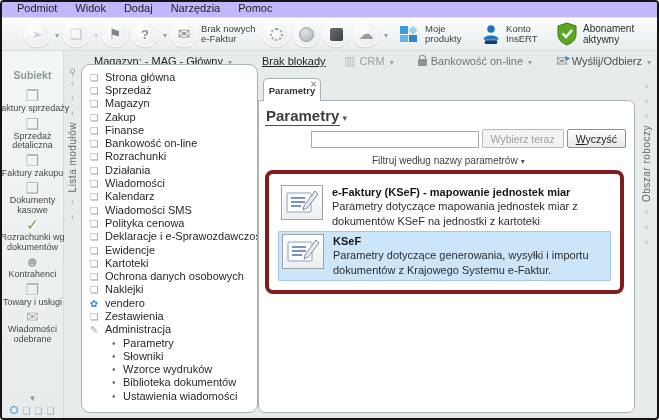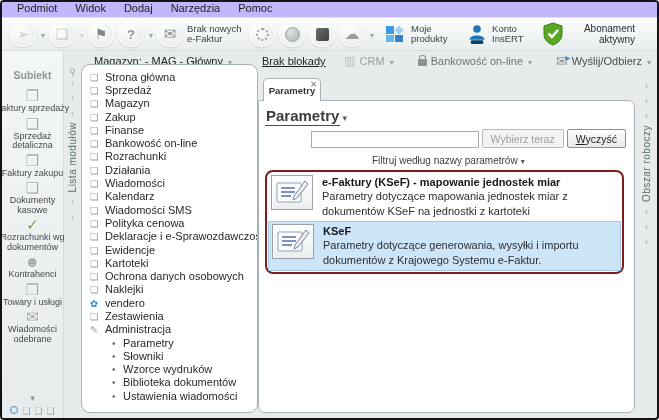--- a/index.html
+++ b/index.html
@@ -8,21 +8,21 @@
            background:#e7ebec; overflow:hidden; font-size:11px; color:#222; }
 
   
   .menubar{ position:absolute; top:0; left:0; right:0; height:16px; background:#c4b5fd;
             border-bottom:1px solid #e2e6e7; display:flex; padding-left:6px; }
   .menubar span{ padding:0 9px; cursor:default; }
 
   
   .toolbar{ position:absolute; top:16px; left:0; right:0; height:33px;
             background:linear-gradient(#fbfcfc,#e9edee); border-bottom:1px solid #d9dddf;
-            display:flex; align-items:center; padding-left:8px; gap:4px; }
+            display:flex; align-items:center; padding-left:22px; gap:4px; }
   .tbtn{ width:26px; height:26px; border-radius:50%; flex:0 0 auto;
          background:radial-gradient(circle at 35% 28%, #ffffff 0%, #eef1f1 60%, #e2e6e7 100%);
          box-shadow:0 1px 2px rgba(0,0,0,.14), inset 0 0 0 1px #fff;
          display:flex; align-items:center; justify-content:center; font-size:14px; color:#8d9396; }
   .tbtn.dim{ color:#c2c7c9; }
   .caret::after{ content:"▾"; font-size:8px; color:#9aa0a2; margin-left:1px; }
   .caret.dim2::after{ color:#cfd3d5; }
   .glyph-pointer::before{ content:"➢"; }
   .glyph-doc::before{ content:"❑"; }
   .glyph-flag::before{ content:"⚑"; color:#7f8689; }
@@ -107,21 +107,21 @@
   .search{ width:168px; height:17px; border:1px solid #ababab; font-size:11px; padding:0 3px; }
   .btn{ height:19px; font-size:10.5px; padding:0 8px; border:1px solid #8a8f91; border-radius:2px;
         background:linear-gradient(#fdfdfd,#e6e8e9); color:#1d1f20; cursor:pointer;
         font-family:"Liberation Sans", sans-serif; }
   .btn:disabled{ color:#9aa0a3; border-color:#b5babc; background:#f2f3f4; }
   .btn-clear::first-letter{ text-decoration:underline; }
   .filterrow{ margin:7px 0 4px 107px; font-size:10px; color:#3d4144; }
   .filterlink{ cursor:pointer; }
   .filter-caret::before{ content:"▾"; font-size:8px; color:#55595c; margin-left:3px; }
 
-  .red-outline{ border:2px solid #7f1d1d; border-radius:8px; padding:1px; margin-right:2px; }
+  .red-outline{ border:4px solid #7f1d1d; border-radius:8px; padding:9px; margin-right:2px; }
   .pitem{ display:flex; align-items:flex-start; gap:9px; padding:2px 3px; min-height:39px; cursor:pointer; }
   .pitem.selected{ background:#cde5f8; border:1px solid #a2c9e8; border-radius:1px; }
   .pframe{ flex:0 0 auto; width:42px; height:35px; border:1px solid #99a3a7;
            background:linear-gradient(#ffffff,#eceeef); box-shadow:inset 1px 1px 0 #fff;
            display:flex; align-items:center; justify-content:center; }
   .ptext{ padding-top:1px; }
   .ptext .pt{ font-weight:bold; font-size:11px; color:#141619; line-height:13px; }
   .ptext .pd{ font-size:11px; color:#2b2e30; line-height:15px; max-width:300px; }
 </style>
 </head>
@@ -176,21 +176,21 @@
           <rect x="3" y="13.5" width="10" height="3" rx="1" fill="#123f6b"></rect>
         </svg>
       <span class="tlabel" style="width:40px">Konto InsERT</span>
     </span>
 
     <span class="tgroup">
       <svg class="shield" width="22" height="24" viewBox="0 0 22 24">
           <path d="M11 1 L20 4 V12 C20 18 16 21 11 23 C6 21 2 18 2 12 V4 Z" fill="#5aa823" stroke="#3c7d14"></path>
           <path d="M6.5 11.5 L10 15 L16 8" stroke="#fff" stroke-width="2.5" fill="none"></path>
         </svg>
-      <span style="font-size:10px; color:#2b2e30; width:66px; line-height:11px;text-align:right;">Abonament aktywny</span>
+      <span style="font-size:10px; color:#2b2e30; width:66px; line-height:11px;">Abonament aktywny</span>
     </span>
   </div>
 
   <div class="subbar">
     <span class="lft">
       <span class="ddl" style="color:#1d1f20">
           <span class="linku">Magazyn: - MAG - Główny</span>
           <span class="caret"></span>
         </span>
       <span class="linku">Brak blokady</span>

